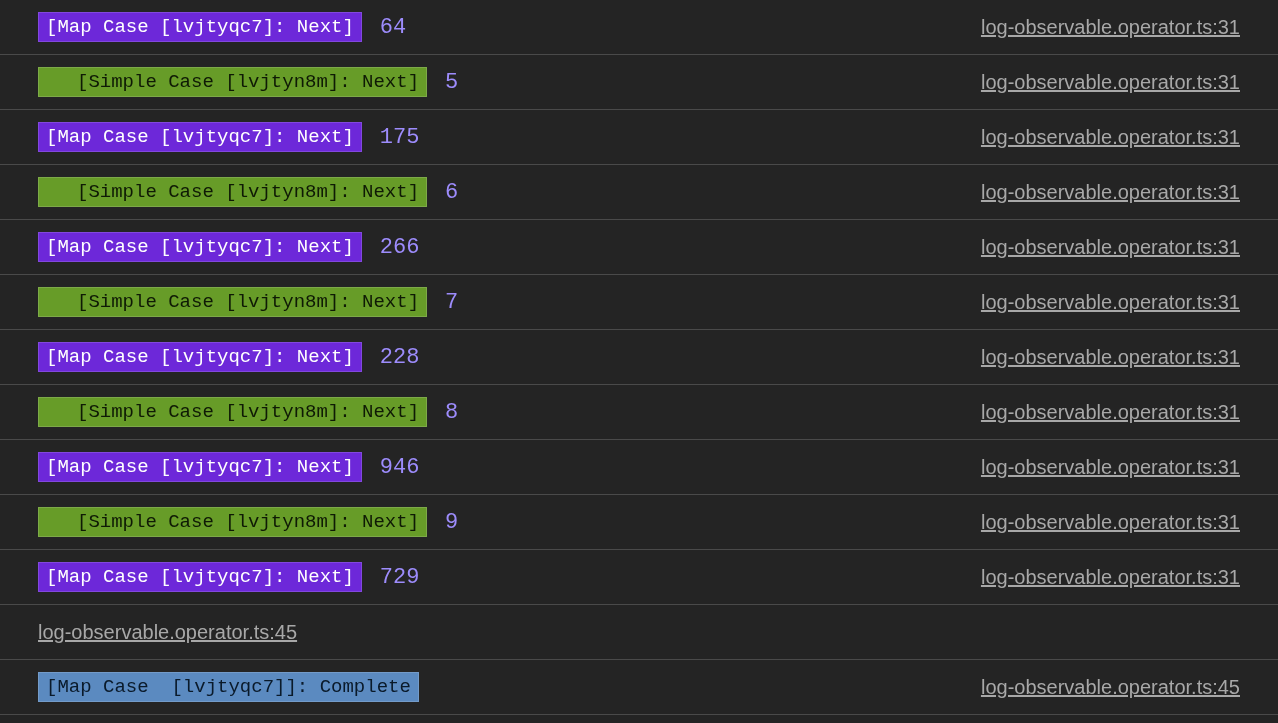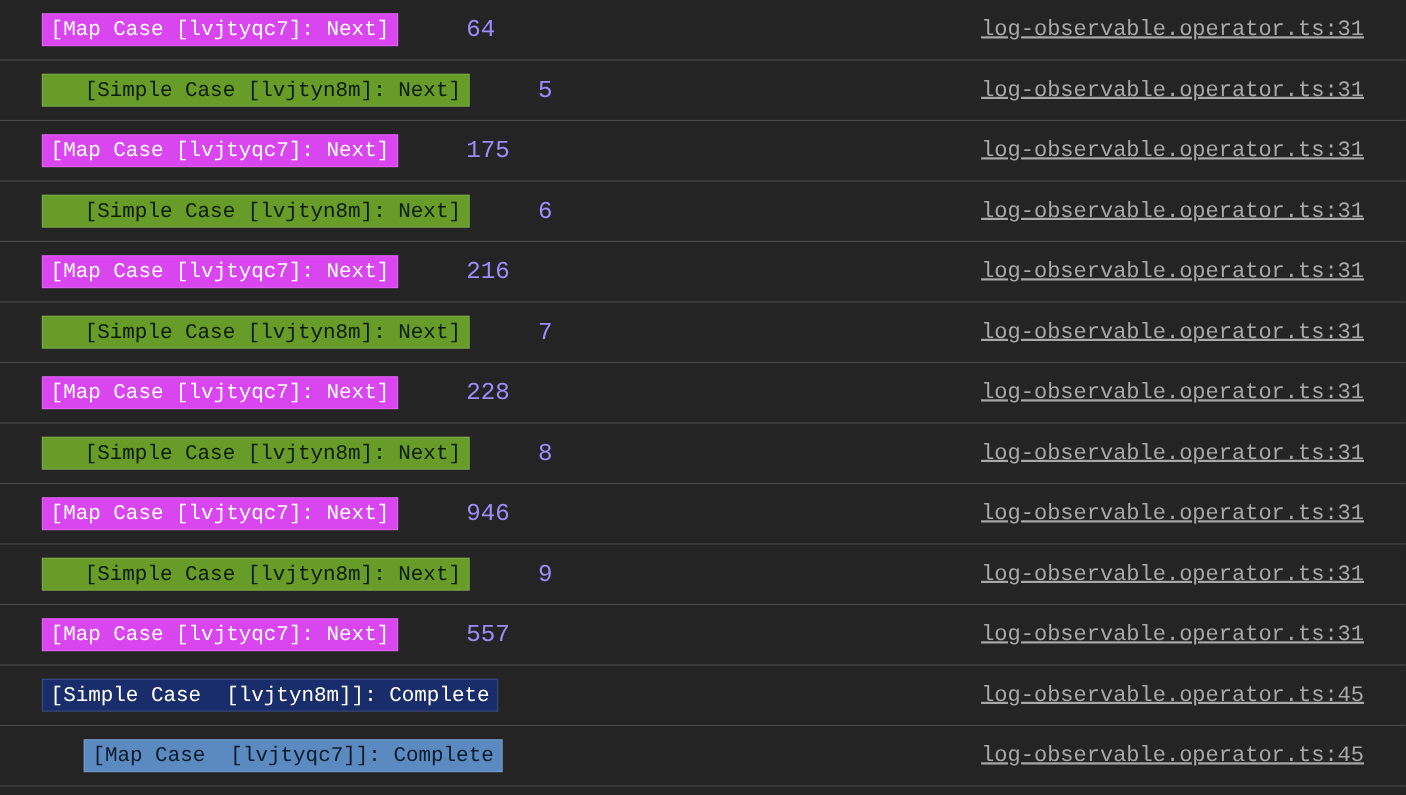--- a/index.html
+++ b/index.html
@@ -25,34 +25,33 @@
       gap: 18px;
     }
     .badge {
       padding: 3px 7px;
       color: #fff;
       font-family: Consolas, 'Courier New', monospace;
       font-size: 19px;
       white-space: pre;
       border: 1px solid rgba(255,255,255,0.15);
     }
-    .badge-map { background: #d946ef; }
+    .badge-map { background: #6d28d9; }
     .badge-simple { background: #679c28; color: #0f1a05; padding-left: 38px; }
     .badge-complete-simple { background: #1a2d6b; color: #fff; }
-    .badge-complete-map { background: #5b8ac0; color: #0a1a2a; margin-left: 38px; }
+    .badge-complete-map { background: #5b8ac0; color: #0a1a2a; }
     .value {
       color: #9d8cfc;
       font-size: 22px;
       font-family: Consolas, 'Courier New', monospace;
-      margin-left: 44px;
     }
     .source-link {
       color: #a8a8a8;
       text-decoration: underline;
-      font-family: Liberation Mono, monospace;
+      font-family: Liberation Sans, sans-serif;
       font-size: 20px;
       cursor: pointer;
     }
     #console-container { }
   </style>
 </head>
 <body>
 
 <div id="console-container">
     <div class="console-row">
@@ -79,21 +78,21 @@
     <div class="console-row">
       <div class="console-left">
         <span class="badge badge-simple">[Simple Case [lvjtyn8m]: Next]</span>
         <span class="value">6</span>
       </div>
       <a class="source-link">log-observable.operator.ts:31</a>
     </div>
     <div class="console-row">
       <div class="console-left">
         <span class="badge badge-map">[Map Case [lvjtyqc7]: Next]</span>
-        <span class="value">216</span>
+        <span class="value">266</span>
       </div>
       <a class="source-link">log-observable.operator.ts:31</a>
     </div>
     <div class="console-row">
       <div class="console-left">
         <span class="badge badge-simple">[Simple Case [lvjtyn8m]: Next]</span>
         <span class="value">7</span>
       </div>
       <a class="source-link">log-observable.operator.ts:31</a>
     </div>
@@ -121,28 +120,25 @@
     <div class="console-row">
       <div class="console-left">
         <span class="badge badge-simple">[Simple Case [lvjtyn8m]: Next]</span>
         <span class="value">9</span>
       </div>
       <a class="source-link">log-observable.operator.ts:31</a>
     </div>
     <div class="console-row">
       <div class="console-left">
         <span class="badge badge-map">[Map Case [lvjtyqc7]: Next]</span>
-        <span class="value">557</span>
+        <span class="value">729</span>
       </div>
       <a class="source-link">log-observable.operator.ts:31</a>
     </div>
     <div class="console-row">
-      <div class="console-left">
-        <span class="badge badge-complete-simple">[Simple Case  [lvjtyn8m]]: Complete</span>
-      </div>
       <a class="source-link">log-observable.operator.ts:45</a>
     </div>
     <div class="console-row">
       <div class="console-left">
         <span class="badge badge-complete-map">[Map Case  [lvjtyqc7]]: Complete</span>
       </div>
       <a class="source-link">log-observable.operator.ts:45</a>
     </div>
   </div>
 

